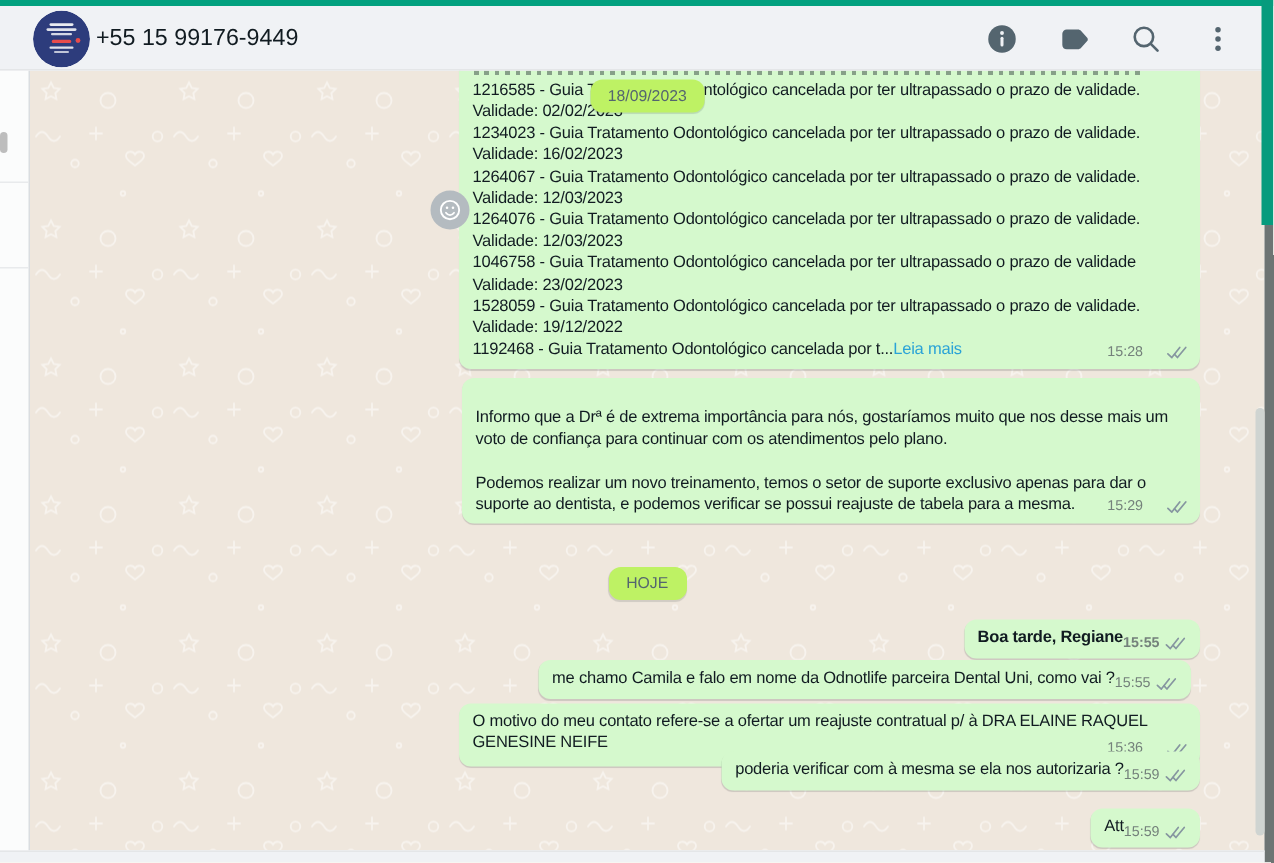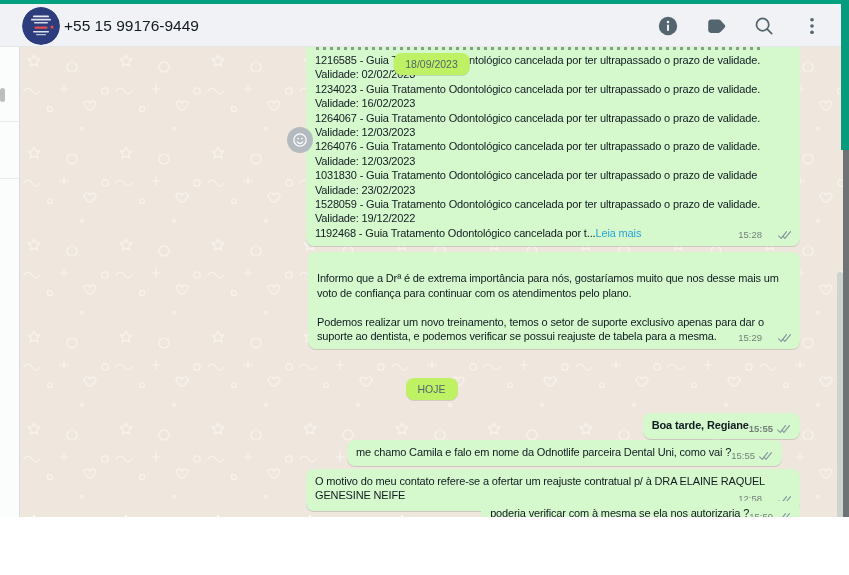--- a/index.html
+++ b/index.html
@@ -1,18 +1,18 @@
 <!DOCTYPE html>
 <html><head>
 <meta charset="utf-8">
 <style>
   * { margin:0; padding:0; box-sizing:border-box; }
   html,body { width:849px; height:575px; }
   body { font-family:"Liberation Sans","DejaVu Sans",sans-serif; background:#fff; }
-  .screen { position:relative; width:849px; height:517px; overflow:hidden; background:#fff; }
+  .screen { position:relative; width:849px; height:575px; overflow:hidden; background:#fff; }
 
   
   .topbar { position:absolute; left:0; top:0; width:849px; height:4px; background:#02a17f; z-index:40; }
 
   
   .header { position:absolute; left:0; top:4px; width:843px; height:43px; background:#f0f2f5;
             border-bottom:1px solid #e4e6e8; display:flex; align-items:center; z-index:20; }
   .avatar { position:absolute; left:22px; top:3px; width:38px; height:38px; border-radius:50%;
             overflow:hidden; cursor:pointer; }
   .contact-title { position:absolute; left:64px; top:0; height:43px; display:flex; align-items:center;
@@ -33,21 +33,21 @@
 
   
   .bubble { position:absolute; background:#d5f9cd; border-radius:8px; box-shadow:0 1px 0.5px rgba(11,20,26,.15);
             color:#111b21; font-size:11px; line-height:14.4px; letter-spacing:-0.15px; padding:5px 9px 6px 9px; z-index:5; }
   .bubble .line { white-space:nowrap; }
   .bubble .para { white-space:normal; }
   .pgap { height:14.4px; }
   .b1 { top:-3px; right:43px; width:494px; border-top-left-radius:0; border-top-right-radius:0; padding-top:2px; }
   .b2 { top:205px; right:43px; width:492px; }
   .b3 { top:366px; right:43px;font-weight:bold; }
-  .b4 { top:393px; right:61px; }
+  .b4 { top:393px; right:49px; }
   .b5 { top:422px; right:43px; width:494px; padding-bottom:8px; }
   .b6 { top:454px; right:43px; }
   .b7 { top:492px; right:43px; }
 
   .remnant { height:6px; overflow:hidden; position:relative; margin-bottom:1px; }
   .remnant::after { content:""; position:absolute; left:1px; top:1px; width:447px; height:3px;
     background:repeating-linear-gradient(90deg, rgba(17,27,33,.40) 0 3px, transparent 3px 7px); }
 
   .readmore { color:#2aa3d7; cursor:pointer; }
 
@@ -155,21 +155,21 @@
     <div class="bubble b1">
       <div class="remnant"></div>
       <div class="line">1216585 - Guia Tratamento Odontológico cancelada por ter ultrapassado o prazo de validade.</div>
       <div class="line">Validade: 02/02/2023</div>
       <div class="line">1234023 - Guia Tratamento Odontológico cancelada por ter ultrapassado o prazo de validade.</div>
       <div class="line">Validade: 16/02/2023</div>
       <div class="line">1264067 - Guia Tratamento Odontológico cancelada por ter ultrapassado o prazo de validade.</div>
       <div class="line">Validade: 12/03/2023</div>
       <div class="line">1264076 - Guia Tratamento Odontológico cancelada por ter ultrapassado o prazo de validade.</div>
       <div class="line">Validade: 12/03/2023</div>
-      <div class="line">1031830 - Guia Tratamento Odontológico cancelada por ter ultrapassado o prazo de validade</div>
+      <div class="line">1046758 - Guia Tratamento Odontológico cancelada por ter ultrapassado o prazo de validade</div>
       <div class="line">Validade: 23/02/2023</div>
       <div class="line">1528059 - Guia Tratamento Odontológico cancelada por ter ultrapassado o prazo de validade.</div>
       <div class="line">Validade: 19/12/2022</div>
       <div class="line"><span>1192468 - Guia Tratamento Odontológico cancelada por t...</span><span class="readmore">Leia mais</span></div>
       <div class="meta-abs">
         <span class="time">15:28</span>
         <svg class="checks" width="15" height="10" viewBox="0 0 16 11">
           <g fill="none" stroke="#8696a0" stroke-width="1.25" stroke-linecap="round" stroke-linejoin="round">
             <polyline points="1.5,6.5 4.4,9.2 10.2,1.8"></polyline>
             <polyline points="6.4,6.9 8.5,9.2 14.6,1.8"></polyline>
@@ -227,21 +227,21 @@
               <polyline points="1.5,6.5 4.4,9.2 10.2,1.8"></polyline>
               <polyline points="6.4,6.9 8.5,9.2 14.6,1.8"></polyline>
             </g>
           </svg>
         </span>
     </div>
 
     <div class="bubble b5">
       <div class="para">O motivo do meu contato refere-se a ofertar um reajuste contratual p/ à DRA ELAINE RAQUEL GENESINE NEIFE</div>
       <div class="meta-abs">
-        <span class="time">12:58</span>
+        <span class="time">15:36</span>
         <svg class="checks" width="15" height="10" viewBox="0 0 16 11">
           <g fill="none" stroke="#8696a0" stroke-width="1.25" stroke-linecap="round" stroke-linejoin="round">
             <polyline points="1.5,6.5 4.4,9.2 10.2,1.8"></polyline>
             <polyline points="6.4,6.9 8.5,9.2 14.6,1.8"></polyline>
           </g>
         </svg>
       </div>
     </div>
 
     <div class="bubble b6">

